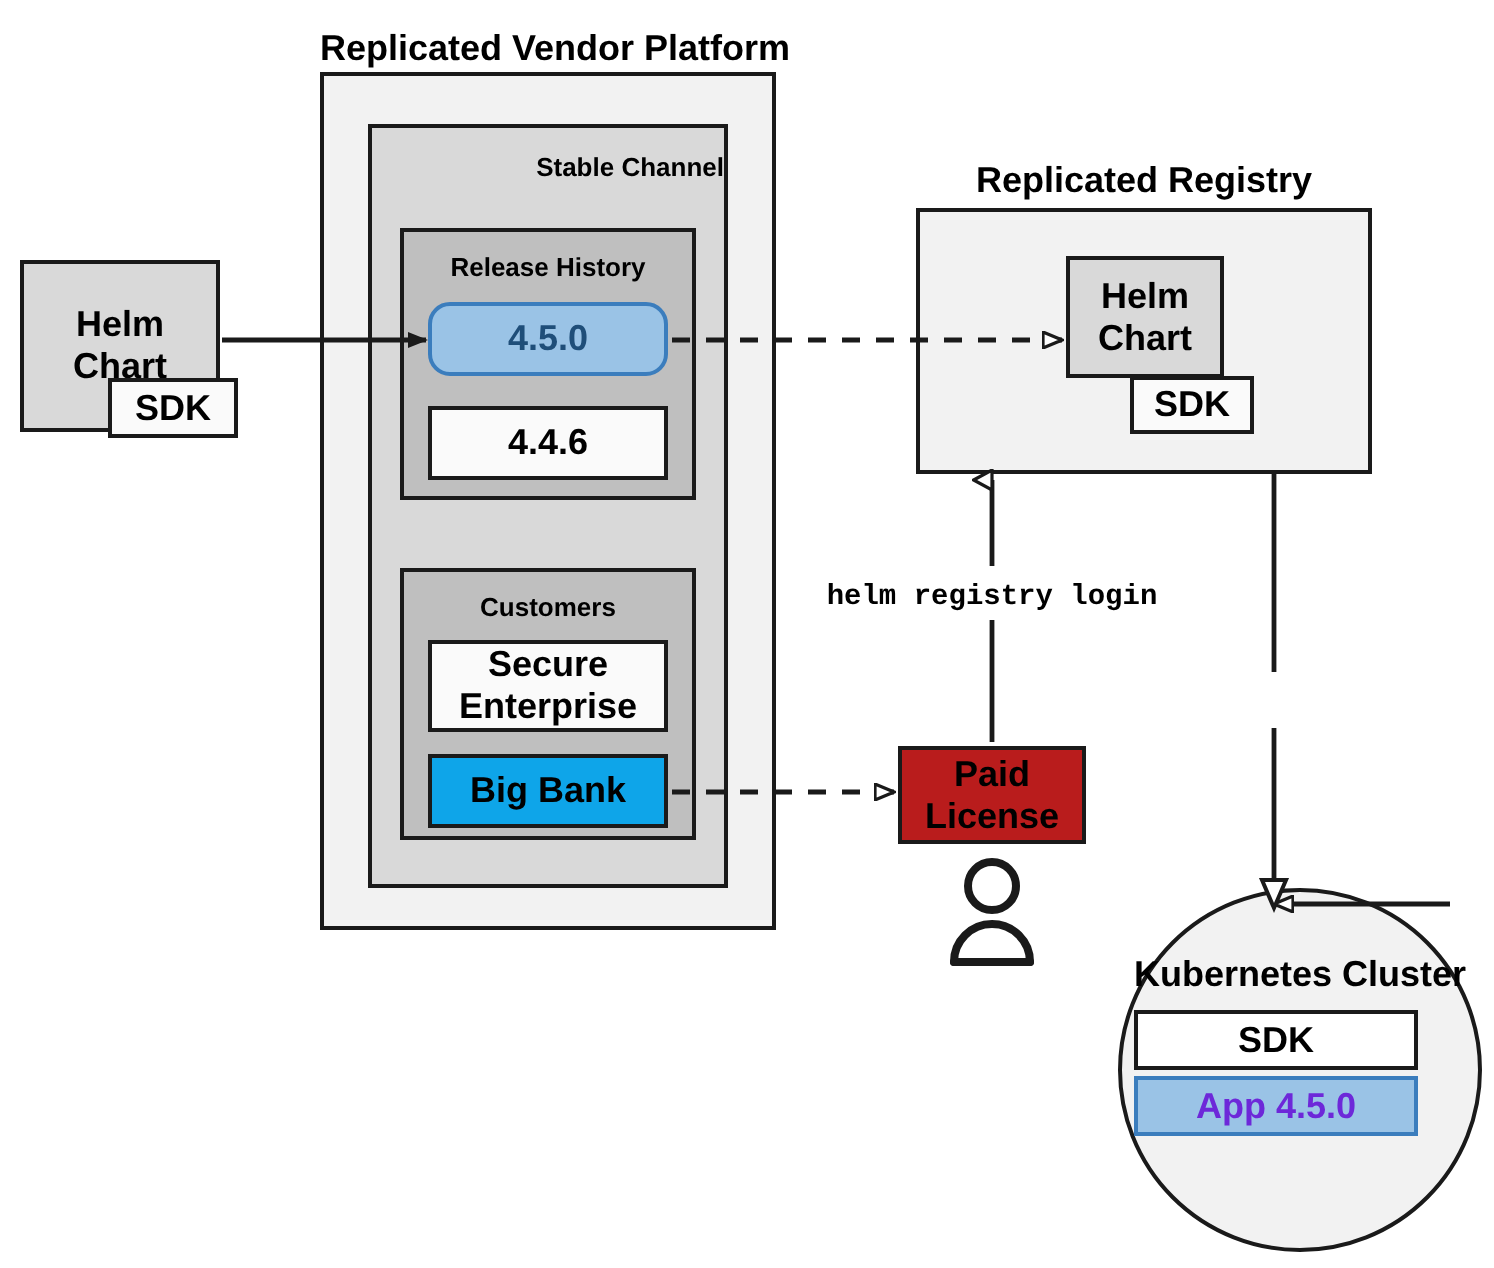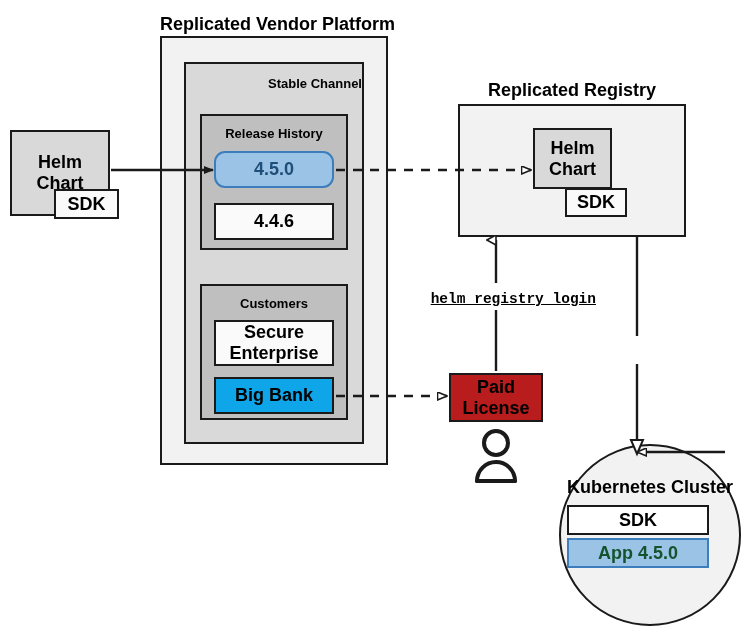--- a/index.html
+++ b/index.html
@@ -88,24 +88,24 @@
 
   <div class="circle" style="left:559px;top:444px;width:182px;height:182px;background:#f2f2f2;"></div>
 
   <div class="lbl ttl" style="left:559px;top:477px;width:182px;">Kubernetes Cluster</div>
 
   <div class="box" style="left:567px;top:505px;width:142px;height:30px;background:#ffffff;">
     <span class="ttl">SDK</span>
   </div>
 
   <div class="box" style="left:567px;top:538px;width:142px;height:30px;background:#9ac3e6;border-color:#3b7dbd;">
-    <span class="ttl" style="color:#14532d;">App 4.5.0</span>
+    <span class="ttl" style="color:#6d28d9;">App 4.5.0</span>
   </div>
 
-  <div class="lbl mono" style="left:396px;top:291px;width:200px;text-align:right;text-decoration:underline;">helm registry login</div>
+  <div class="lbl mono" style="left:396px;top:291px;width:200px;text-align:center;">helm registry login</div>
 
 
   <svg class="layer">
     <defs>
       <marker id="solidArrow" markerWidth="10" markerHeight="8" refX="9" refY="4" orient="auto" markerUnits="userSpaceOnUse">
         <path d="M0,0 L10,4 L0,8 z" fill="#1a1a1a"></path>
       </marker>
       <marker id="openArrow" markerWidth="11" markerHeight="9" refX="10" refY="4.5" orient="auto" markerUnits="userSpaceOnUse">
         <path d="M0.5,0.5 L10,4.5 L0.5,8.5 z" fill="#ffffff" stroke="#1a1a1a" stroke-width="1.6" stroke-linejoin="miter"></path>
       </marker>

